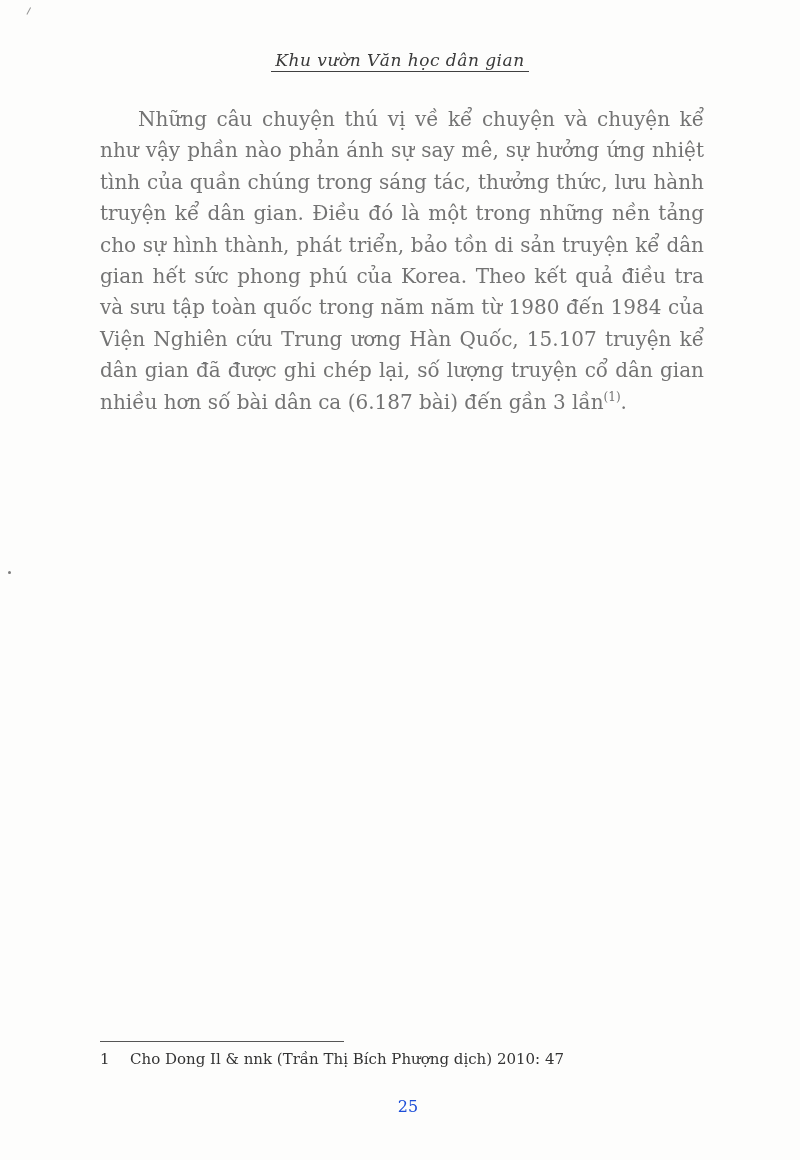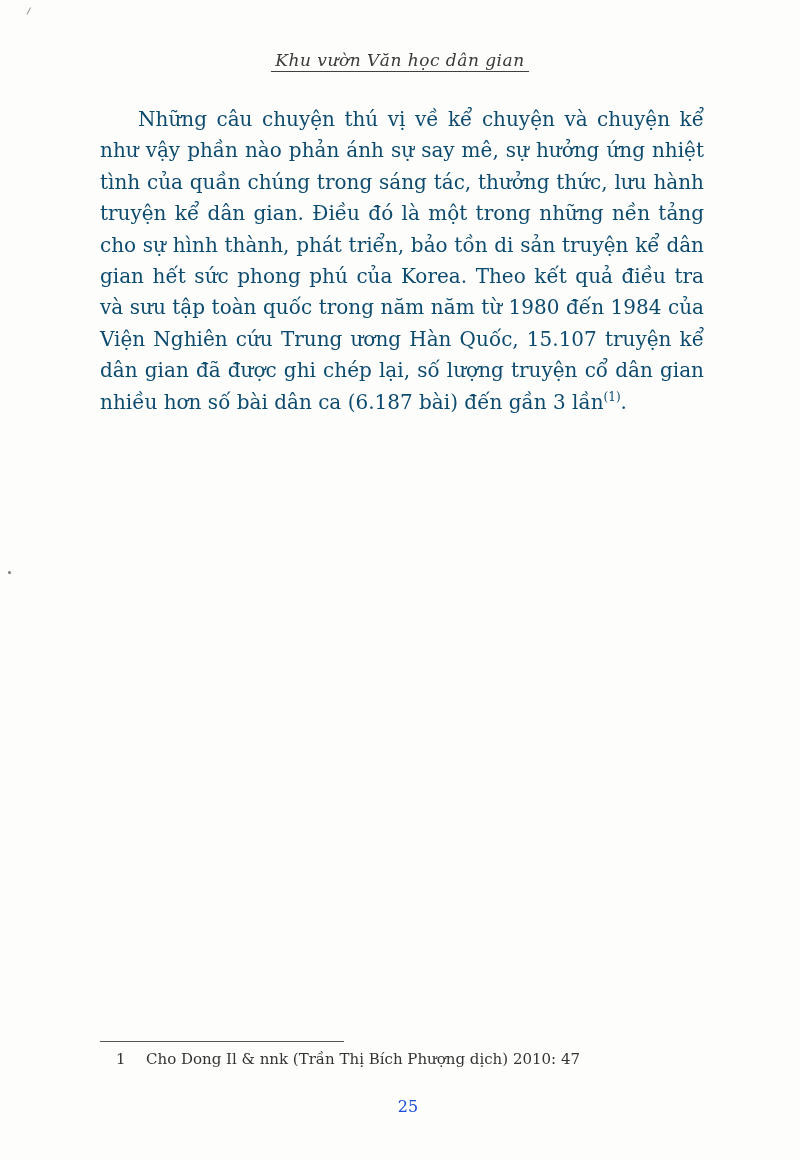--- a/index.html
+++ b/index.html
@@ -35,21 +35,21 @@
     position: absolute;
     top: 104px;
     left: 100px;
     width: 604px;
   }
   .body-paragraph {
     font-size: 20px;
     line-height: 31.4px;
     text-align: justify;
     text-indent: 38px;
-    color: #0c4a6e;
+    color: #737373;
   }
   .body-paragraph sup {
     font-size: 12px;
     line-height: 0;
     vertical-align: super;
   }
   .footnote-rule {
     position: absolute;
     top: 1041px;
     left: 100px;
@@ -59,21 +59,20 @@
   }
   .footnote {
     position: absolute;
     top: 1048px;
     left: 100px;
     width: 604px;
     font-size: 15px;
     line-height: 22px;
     color: #333;
     white-space: nowrap;
-    margin-left: 16px;
   }
   .footnote .fn-number {
     display: inline-block;
     width: 30px;
   }
   .page-number {
     position: absolute;
     top: 1097px;
     left: 8px;
     width: 100%;

